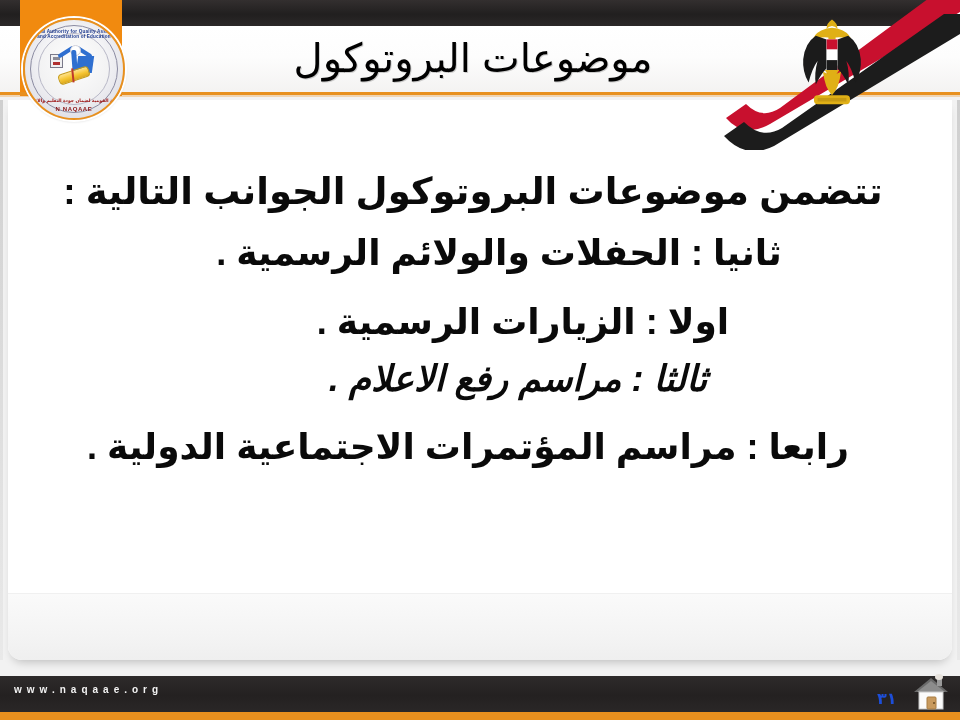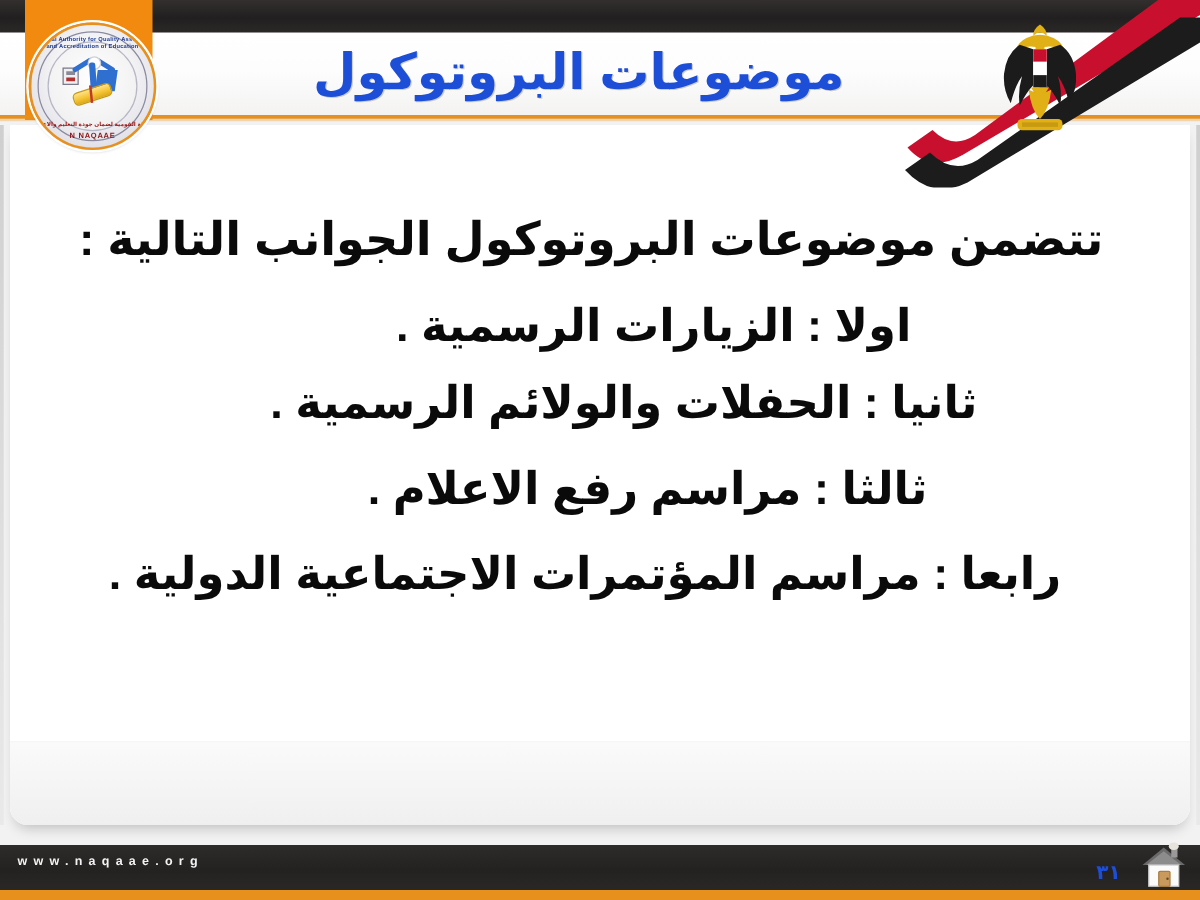--- a/index.html
+++ b/index.html
@@ -35,24 +35,24 @@
   .header-rule{
     position:absolute;left:0;top:92px;width:960px;height:3px;
     background:#e8901e;z-index:7;
   }
   .header-rule-soft{
     position:absolute;left:0;top:95px;width:960px;height:2px;
     background:rgba(232,144,30,.30);z-index:7;
   }
 
   .slide-title{
-    position:absolute;left:183px;top:24px;width:560px;height:68px;
+    position:absolute;left:193px;top:24px;width:560px;height:68px;
     display:flex;align-items:center;justify-content:center;
-    color:#1d4ed8;
-    font-size:40px;font-weight:bold;
+    color:#000000;
+    font-size:40px;font-weight:normal;
     direction:rtl;white-space:nowrap;
     text-shadow:1px 1px 0 rgba(0,0,0,.18);
     z-index:8;
   }
 
   
   .seal{
     position:absolute;left:23px;top:18px;width:98px;height:98px;
     border-radius:50%;
     background:
@@ -161,21 +161,21 @@
     font-weight:bold;
     z-index:6;
   }
   .line{
     font-size:36px;line-height:1.52;white-space:nowrap;
     margin:0;padding:0;
   }
   .line.intro{margin-top:52px;font-size:37px;}
   .line.i1{margin-top:14px;padding-left:0;padding-right:0;margin-right:0;width:790px;}
   .line.i2{margin-top:6px;width:838px;}
-  .line.i3{margin-top:14px;width:800px;}
+  .line.i3{margin-top:2px;width:800px;font-style:italic;}
   .line.i4{margin-top:14px;width:900px;}
 
   
   .footer-bar{
     position:absolute;left:0;bottom:8px;width:960px;height:36px;
     background:linear-gradient(180deg,#2e2b2b 0%,#242121 55%,#2a2727 100%);
     z-index:10;
   }
   .footer-url{
     position:absolute;left:14px;top:8px;
@@ -249,22 +249,22 @@
   </div>
 
   <div class="panel">
     <div class="panel-foot"></div>
   </div>
   <div class="panel-edge-l"></div>
   <div class="panel-edge-r"></div>
 
   <div class="body-text">
     <p class="line intro">تتضمن موضوعات البروتوكول الجوانب التالية :</p>
+    <p class="line i2">ثانيا : الحفلات والولائم الرسمية .</p>
     <p class="line i1">اولا : الزيارات الرسمية .</p>
-    <p class="line i2">ثانيا : الحفلات والولائم الرسمية .</p>
     <p class="line i3">ثالثا : مراسم رفع الاعلام .</p>
     <p class="line i4">رابعا : مراسم المؤتمرات الاجتماعية الدولية .</p>
   </div>
 
   <div class="footer-bar">
     <span class="footer-url">www.naqaae.org</span>
   </div>
   <div class="page-number">٣١</div>
   <div class="footer-strip"></div>
 

